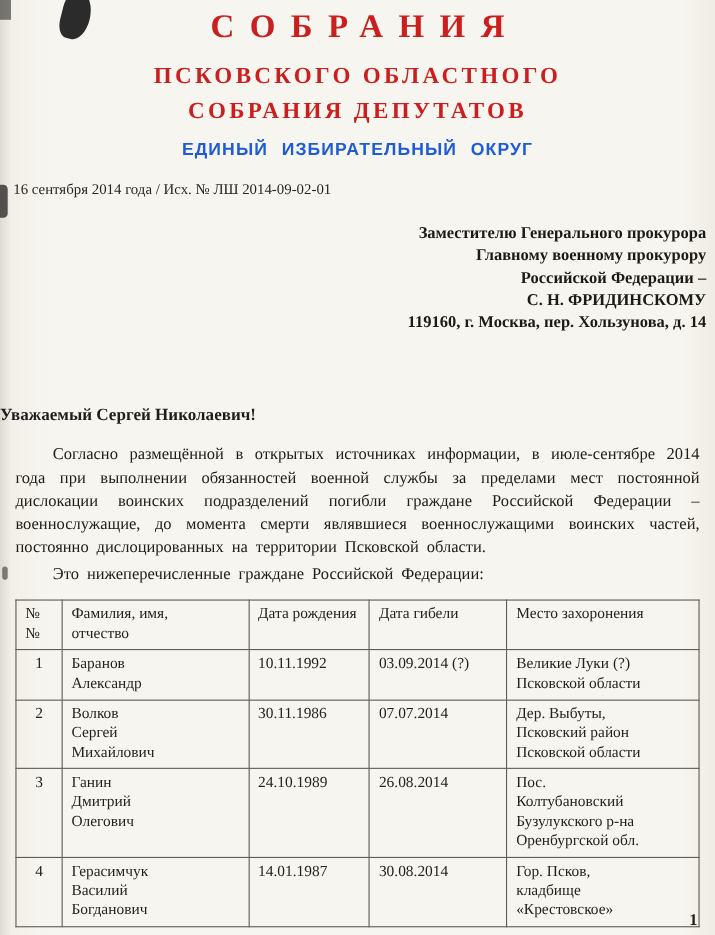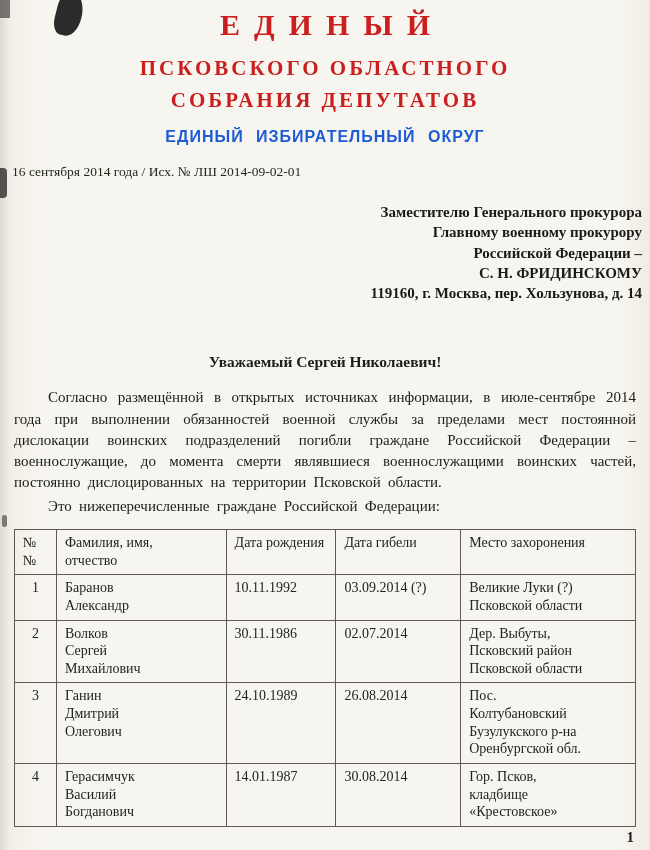--- a/index.html
+++ b/index.html
@@ -60,22 +60,22 @@
     margin: 22px 8px 0 auto;
     text-align: right;
     font-weight: bold;
     font-size: 15px;
     line-height: 1.35;
     color: #1a1a16;
   }
   .recipient .r-line { white-space: nowrap; }
 
   .salutation {
-    margin-top: 50px;
-    text-align: center;
+    margin-top: 66px;
+    text-align: left;
     font-weight: bold;
     font-size: 15.5px;
   }
 
   .body-text { margin: 16px 14px 0 14px; }
   .body-text p {
     text-align: justify;
     text-indent: 34px;
     font-size: 15px;
     line-height: 1.42;
@@ -113,21 +113,21 @@
 <body>
 
 <div class="page">
 
   <div class="blot-corner"></div>
   <div class="edge-mark-1"></div>
   <div class="edge-mark-2"></div>
   <div class="edge-mark-3"></div>
 
   <div class="letterhead">
-    <div class="lh-line1">ЕДИНЫЙ</div>
+    <div class="lh-line1">СОБРАНИЯ</div>
     <div class="lh-line2">ПСКОВСКОГО ОБЛАСТНОГО</div>
     <div class="lh-line3">СОБРАНИЯ ДЕПУТАТОВ</div>
     <div class="lh-line4">ЕДИНЫЙ ИЗБИРАТЕЛЬНЫЙ ОКРУГ</div>
   </div>
 
   <div class="dateline">16 сентября 2014 года / Исх. № ЛШ 2014-09-02-01</div>
 
   <div class="recipient">
     <div class="r-line">Заместителю Генерального прокурора</div>
     <div class="r-line">Главному военному прокурору</div>
@@ -170,21 +170,21 @@
         <td>03.09.2014 (?)</td>
         <td>Великие Луки (?)
 Псковской области</td>
       </tr>
       <tr>
         <td class="c-num">2</td>
         <td>Волков
 Сергей
 Михайлович</td>
         <td>30.11.1986</td>
-        <td>02.07.2014</td>
+        <td>07.07.2014</td>
         <td>Дер. Выбуты,
 Псковский район
 Псковской области</td>
       </tr>
       <tr>
         <td class="c-num">3</td>
         <td>Ганин
 Дмитрий
 Олегович</td>
         <td>24.10.1989</td>

